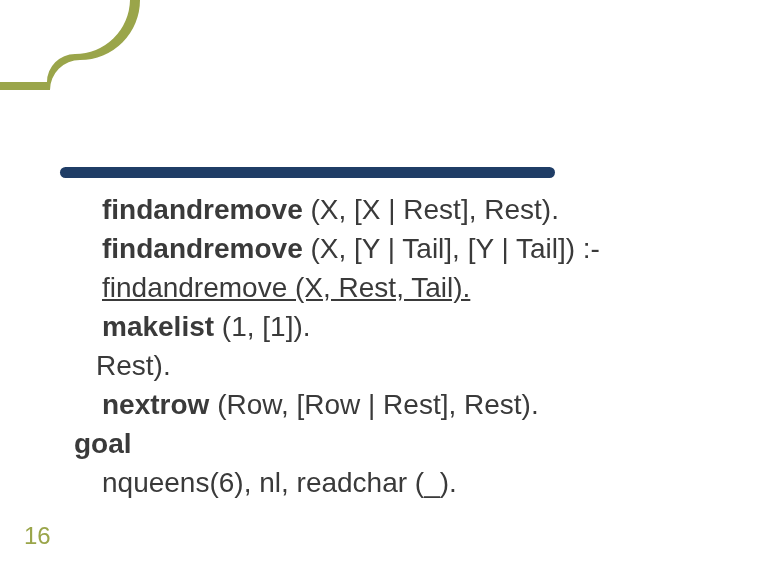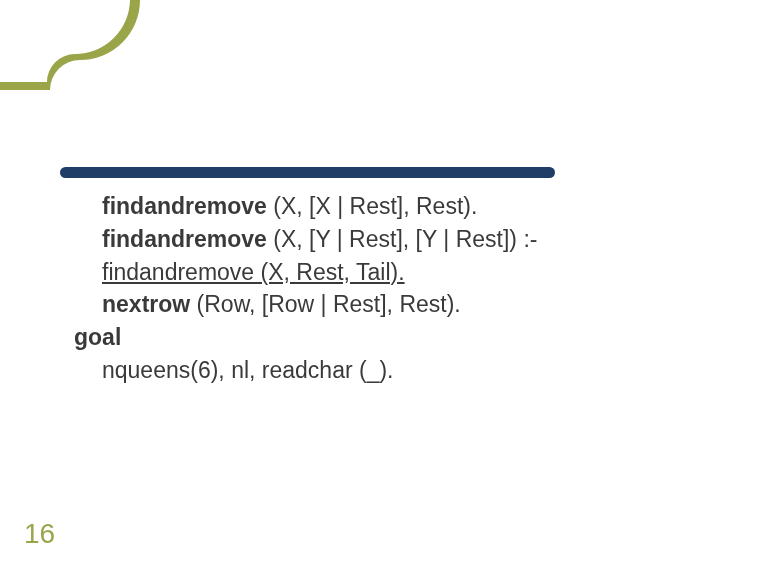--- a/index.html
+++ b/index.html
@@ -33,37 +33,37 @@
     width: 495px;
     height: 11px;
     background: #1f3d66;
     border-radius: 6px;
   }
   .content {
     position: absolute;
     top: 192px;
     left: 74px;
     right: 60px;
-    font-size: 23px;
+    font-size: 28px;
     line-height: 1.25;
     color: #3a3a3a;
   }
   .content p {
     margin: 0 0 4px 0;
   }
   .lvl1 { padding-left: 28px; }
   .lvl1-cont { padding-left: 28px; text-decoration: underline; } 
   .lvl1-cont2 { padding-left: 22px; }
   .lvl0 { padding-left: 0; }
   b { font-weight: bold; }
   .pagenum {
     position: absolute;
     left: 24px;
     bottom: 26px;
-    font-size: 28px;
+    font-size: 24px;
     color: #9aa54a;
   }
 </style>
 </head>
 <body>
 
 <div class="slide">
 
   <div class="corner">
     <svg width="150" height="90" viewBox="0 0 150 90">
@@ -72,24 +72,30 @@
     </svg>
   </div>
 
   <div class="divider"></div>
 
   <div class="content">
     <p class="lvl1">
       <b>findandremove</b><span> (X, [X | Rest], Rest).</span>
     </p>
     <p class="lvl1">
-      <b>findandremove</b><span> (X, [Y | Rest], [Y | Rest]) :-</span>
+      <b>findandremove</b><span> (X, [Y | Tail], [Y | Tail]) :-</span>
     </p>
     <p class="lvl1-cont">
       <span> findandremove (X, Rest, Tail).</span>
+    </p>
+    <p class="lvl1">
+      <b>makelist</b><span> (1, [1]).</span>
+    </p>
+    <p class="lvl1-cont2">
+      <span> Rest).</span>
     </p>
     <p class="lvl1">
       <b>nextrow</b><span> (Row, [Row | Rest], Rest).</span>
     </p>
     <p class="lvl0">
       <b>goal</b>
     </p>
     <p class="lvl1">
       <span>nqueens(6), nl, readchar (_).</span>
     </p>

